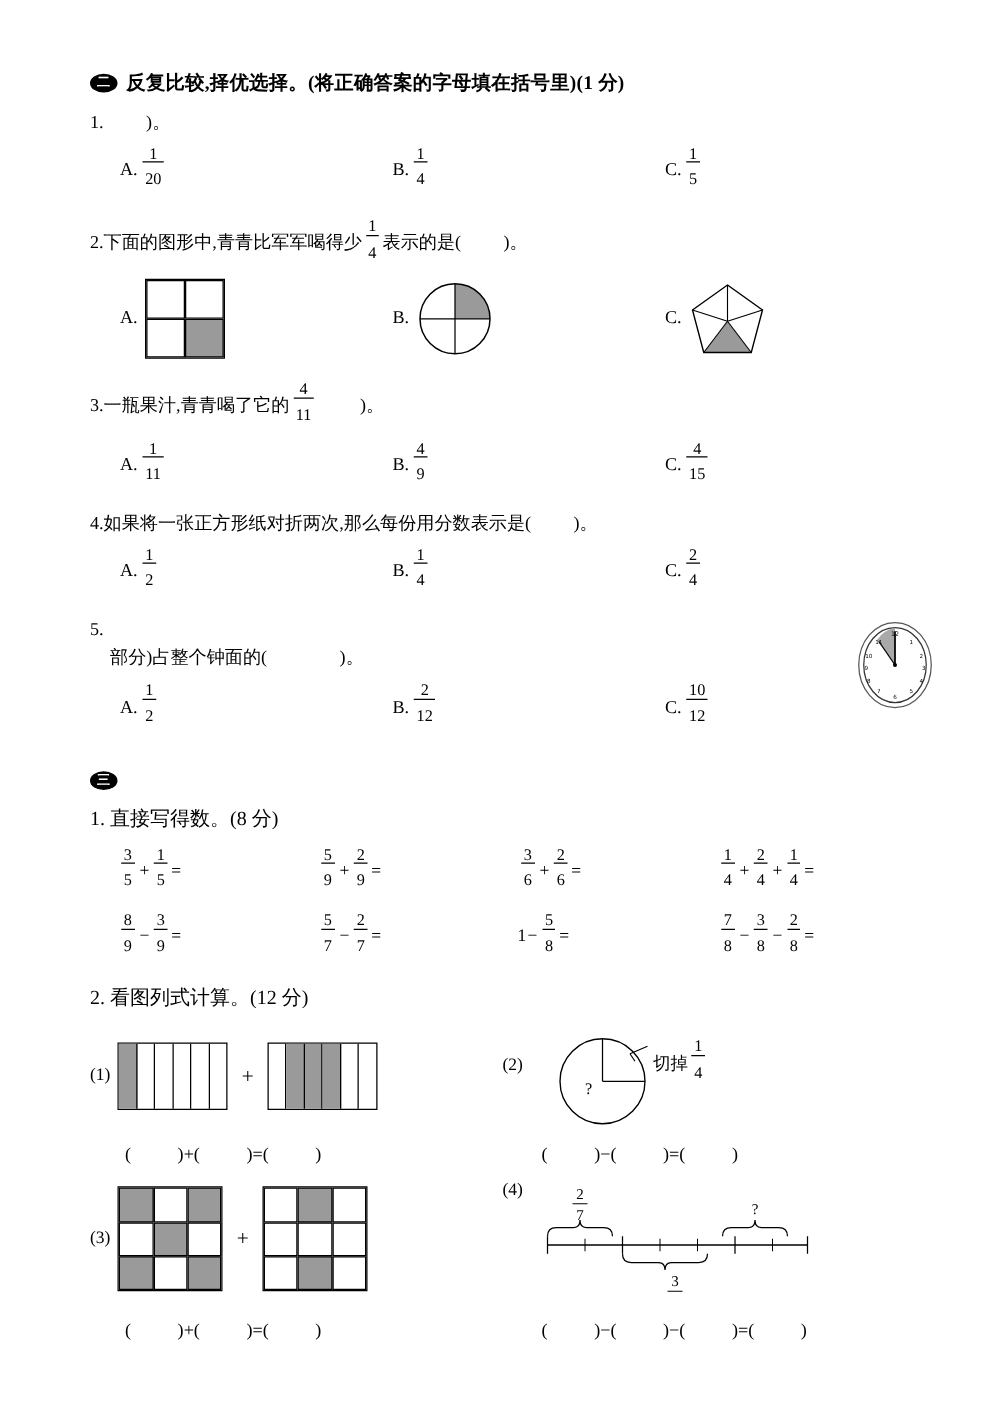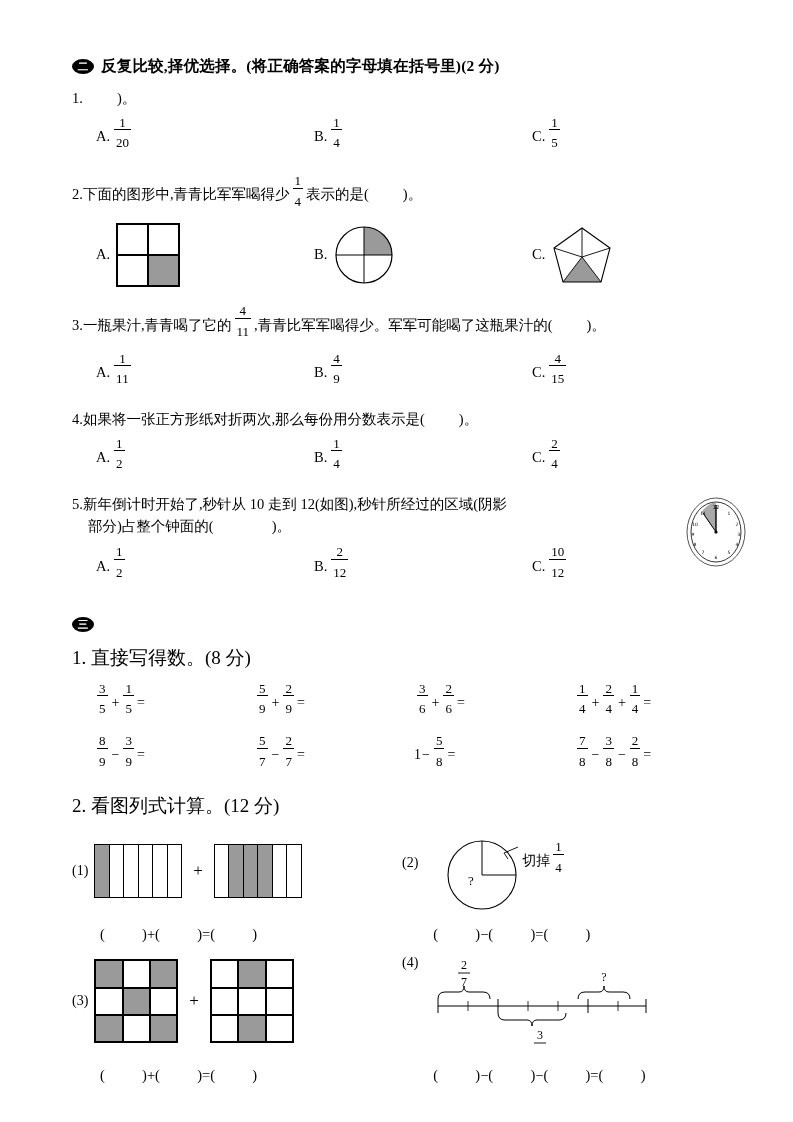--- a/index.html
+++ b/index.html
@@ -174,32 +174,32 @@
   }
 
   
   .hand-label {
     font-family: "Liberation Serif", serif;
     font-size: 14px;
     display: flex;
     align-items: center;
   }
   .q5-line2 { padding-left: 16px; gap: 12px; }
-  .sub-q { font-size: 19px; margin-top: 13px; }
+  .sub-q { font-size: 16px; margin-top: 13px; }
   svg { display: block; }
 </style>
 </head>
 <body>
 
 <div class="page">
 <div class="content">
 
   <div class="section-head">
     <span class="sec-badge">二</span>
-    <span class="section-title">反复比较,择优选择。(将正确答案的字母填在括号里)(2 分)</span>
+    <span class="section-title">反复比较,择优选择。(将正确答案的字母填在括号里)(1 分)</span>
   </div>
 
   <div class="q">
     <div class="q-text">
       <span>1.</span>
       <span class="paren-gap"></span>
       <span>)。</span>
     </div>
     <div class="options">
       <div class="opt opt-a">
@@ -280,21 +280,20 @@
   </div>
 
   <div class="q" style="margin-top:18px;">
     <div class="q-text">
       <span>3.</span>
       <span>一瓶果汁,青青喝了它的</span>
       <span class="frac">
         <span class="num">4</span>
         <span class="den">11</span>
       </span>
-      <span>,青青比军军喝得少。军军可能喝了这瓶果汁的(</span>
       <span class="paren-gap"></span>
       <span>)。</span>
     </div>
     <div class="options">
       <div class="opt opt-a">
         <span class="opt-label">A.</span>
         <span class="frac">
           <span class="num">1</span>
           <span class="den">11</span>
         </span>
@@ -344,21 +343,20 @@
           <span class="num">2</span>
           <span class="den">4</span>
         </span>
       </div>
     </div>
   </div>
 
   <div class="q" style="margin-top:16px;">
     <div class="q-text">
       <span>5.</span>
-      <span>新年倒计时开始了,秒针从 10 走到 12(如图),秒针所经过的区域(阴影</span>
     </div>
     <div class="q-text q5-line2">
       <span>部分)占整个钟面的(</span>
       <span class="paren-gap"></span>
       <span>)。</span>
     </div>
 
     <div class="clock-wrap">
       <svg width="62" height="72" viewBox="0 0 62 72">
         <ellipse cx="31" cy="36" rx="29" ry="34" fill="#ffffff" stroke="#555" stroke-width="1"></ellipse>

